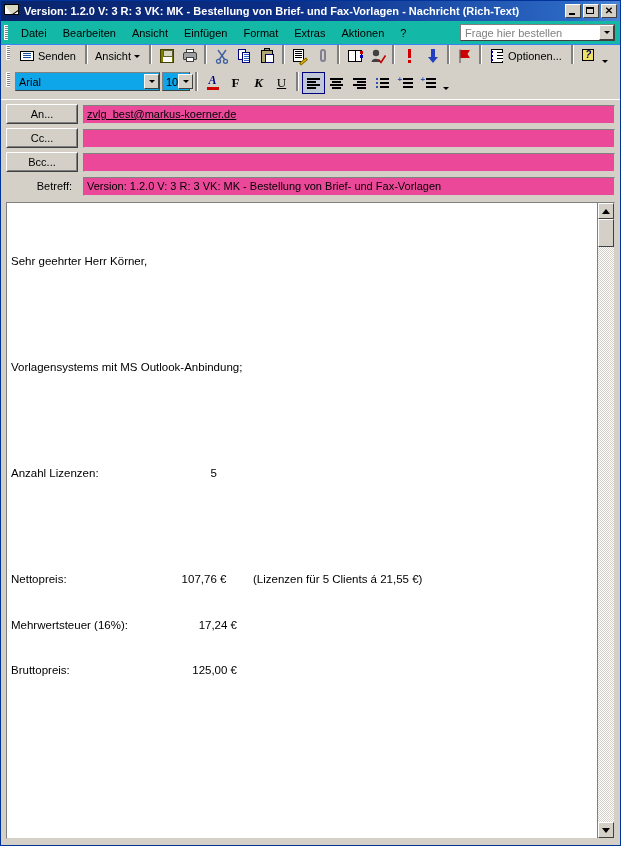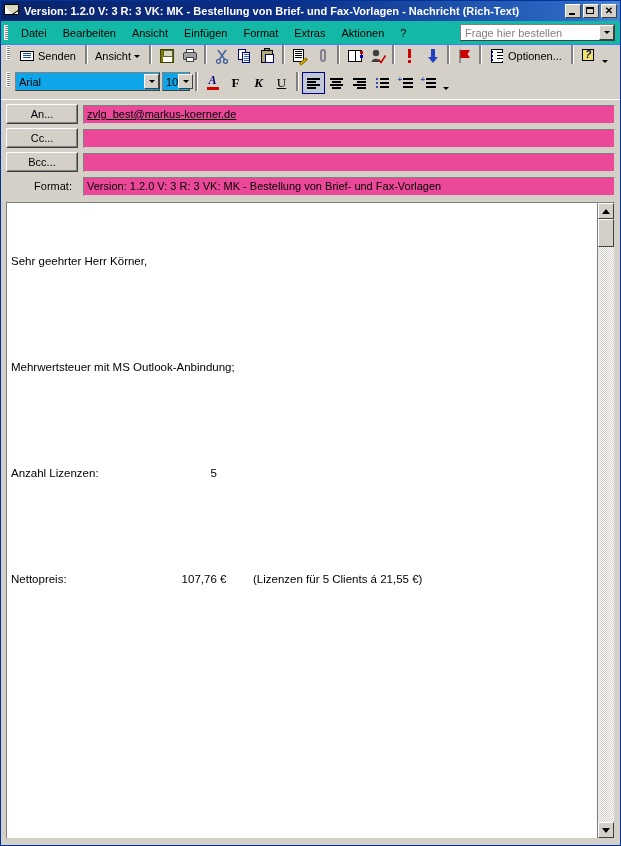--- a/index.html
+++ b/index.html
@@ -808,40 +808,42 @@
     <div class="hdr-row">
       <div class="hdr-btn">
         <span class="inner">Bcc...</span>
       </div>
       <div class="hdr-input">
         <span></span>
       </div>
     </div>
 
     <div class="hdr-row" style="margin-bottom:0;">
-      <div class="hdr-label">Format:</div>
+      <div class="hdr-label">Betreff:</div>
       <div class="hdr-input">
         <span>Version: 1.2.0 V: 3 R: 3 VK: MK - Bestellung von Brief- und Fax-Vorlagen</span>
       </div>
     </div>
   </div>
 
   <div class="body-wrap">
     <div class="body-text">
 
       <p>Sehr geehrter Herr Körner,</p>
       <div class="blank"></div>
 
-      <p>Mehrwertsteuer mit MS Outlook-Anbindung;</p>
+      <p>Vorlagensystems mit MS Outlook-Anbindung;</p>
       <div class="blank"></div>
 
       <p><span style="display:inline-block;width:160px;">Anzahl Lizenzen:</span><span style="display:inline-block;width:46px;text-align:right;">5</span></p>
       <div class="blank"></div>
 
       <p><span style="display:inline-block;width:160px;">Nettopreis:</span><span style="display:inline-block;width:66px;text-align:center;">107,76 €</span><span style="display:inline-block;padding-left:16px;">(Lizenzen für 5 Clients á 21,55 €)</span></p>
+      <p><span style="display:inline-block;width:160px;">Mehrwertsteuer (16%):</span><span style="display:inline-block;width:66px;text-align:right;">17,24 €</span></p>
+      <p><span style="display:inline-block;width:160px;">Bruttopreis:</span><span style="display:inline-block;width:66px;text-align:right;">125,00 €</span></p>
       <div class="blank"></div>
 
       
 
       
       
       
       
       
 

